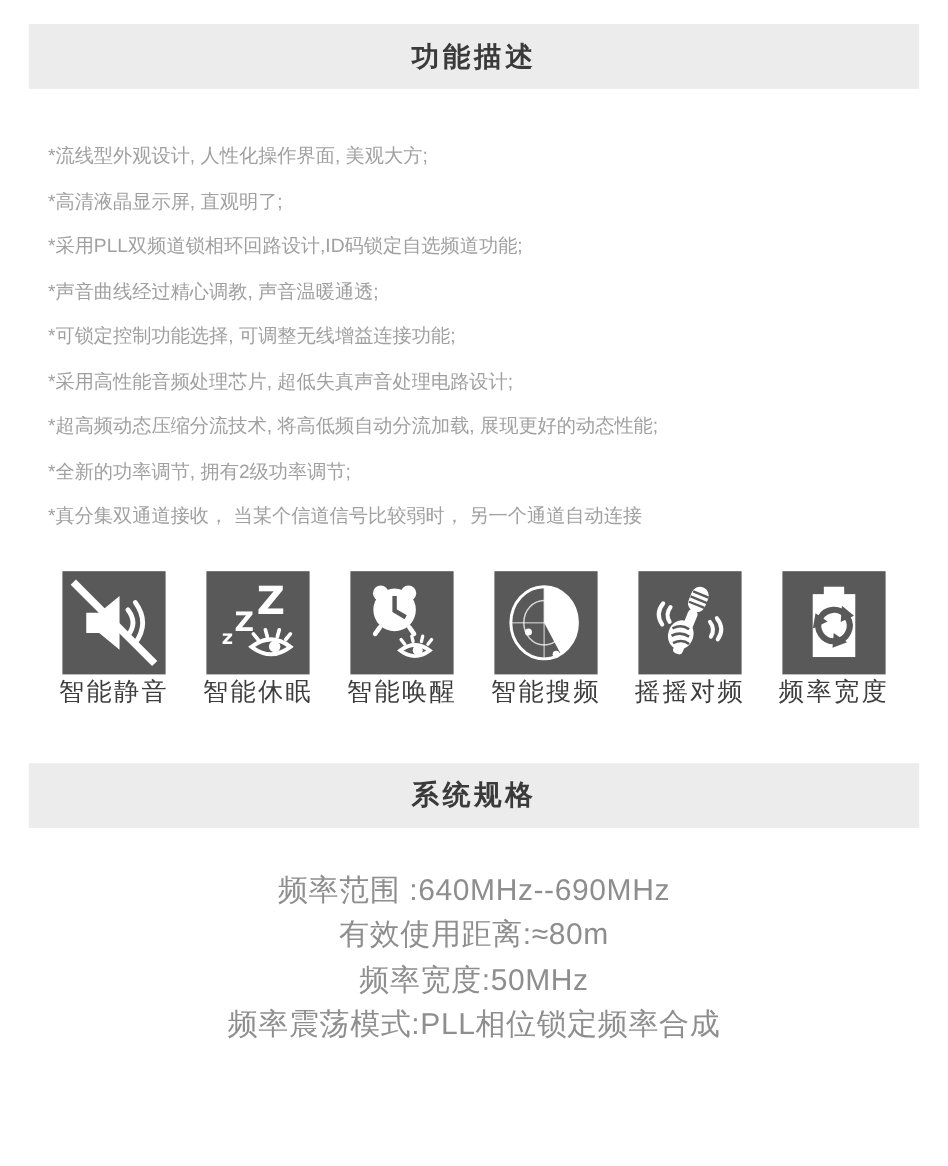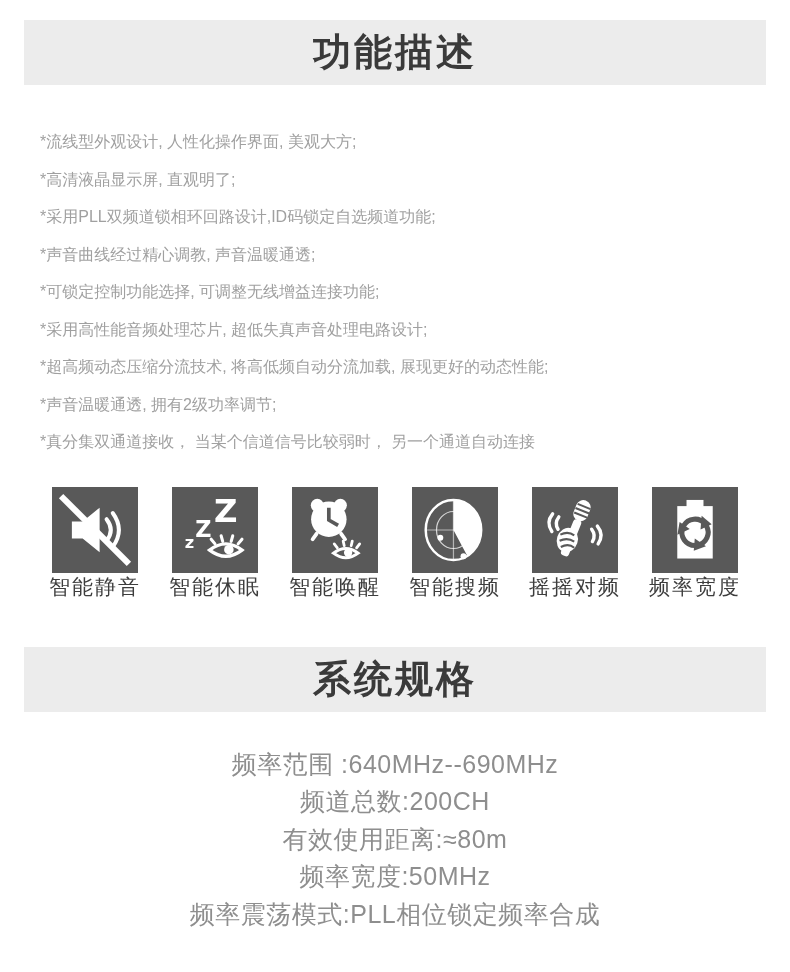--- a/index.html
+++ b/index.html
@@ -1,23 +1,23 @@
 <!DOCTYPE html>
 <html><head>
 <meta charset="utf-8">
 <style>
   html,body{margin:0;padding:0;}
   body{
     width:790px;height:972px;background:#ffffff;overflow:hidden;
     font-family:"Liberation Sans","DejaVu Sans",sans-serif;
   }
   .banner{
-    margin:20px 24px 0;height:65px;background:#ececec;
+    margin:20px 24px 0;height:54px;background:#ececec;
     display:flex;align-items:center;justify-content:center;
-    font-size:38px;font-weight:bold;color:#3a3a3a;letter-spacing:3px;
+    font-size:23px;font-weight:bold;color:#3a3a3a;letter-spacing:3px;
   }
   .banner--specs{margin-top:46px;}
   .features{margin:38px 40px 0;}
   .feature-line{
     margin:0;font-size:16px;line-height:37.5px;color:#a0a0a0;
     white-space:nowrap;
   }
   .icons-row{
     margin:26px 44px 0;display:flex;justify-content:space-between;
   }
@@ -47,21 +47,21 @@
   </div>
 
   <div class="features">
     <p class="feature-line">*流线型外观设计, 人性化操作界面, 美观大方;</p>
     <p class="feature-line">*高清液晶显示屏, 直观明了;</p>
     <p class="feature-line">*采用PLL双频道锁相环回路设计,ID码锁定自选频道功能;</p>
     <p class="feature-line">*声音曲线经过精心调教, 声音温暖通透;</p>
     <p class="feature-line">*可锁定控制功能选择, 可调整无线增益连接功能;</p>
     <p class="feature-line">*采用高性能音频处理芯片, 超低失真声音处理电路设计;</p>
     <p class="feature-line">*超高频动态压缩分流技术, 将高低频自动分流加载, 展现更好的动态性能;</p>
-    <p class="feature-line">*声音温暖通透, 拥有2级功率调节;</p>
+    <p class="feature-line">*全新的功率调节, 拥有2级功率调节;</p>
     <p class="feature-line">*真分集双通道接收， 当某个信道信号比较弱时， 另一个通道自动连接</p>
   </div>
 
   <div class="icons-row">
 
     <div class="icon-item">
       <div class="icon-tile">
         <svg viewBox="0 0 48 48">
           <polygon points="9,18.5 16,18.5 27,9.5 27,38.5 16,29.5 9,29.5" fill="#fff"></polygon>
           <path d="M31.5 17 Q37 24 31.5 31" stroke="#fff" stroke-width="2.6" fill="none" stroke-linecap="round"></path>
@@ -172,19 +172,18 @@
     </div>
 
   </div>
 
   <div class="banner banner--specs">
     <span>系统规格</span>
   </div>
 
   <div class="specs">
     <p class="spec-line">频率范围 :640MHz--690MHz</p>
-    <p class="spec-line">频道总数:200CH</p>
     <p class="spec-line">有效使用距离:≈80m</p>
     <p class="spec-line">频率宽度:50MHz</p>
     <p class="spec-line">频率震荡模式:PLL相位锁定频率合成</p>
   </div>
 
 </div>
 
 </body></html>

